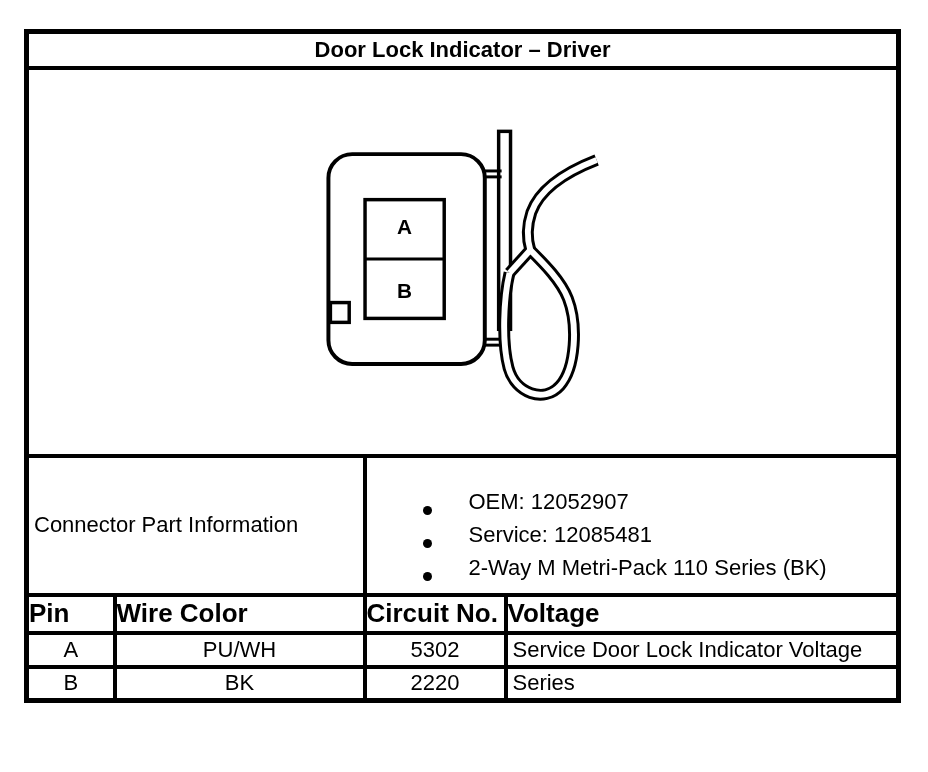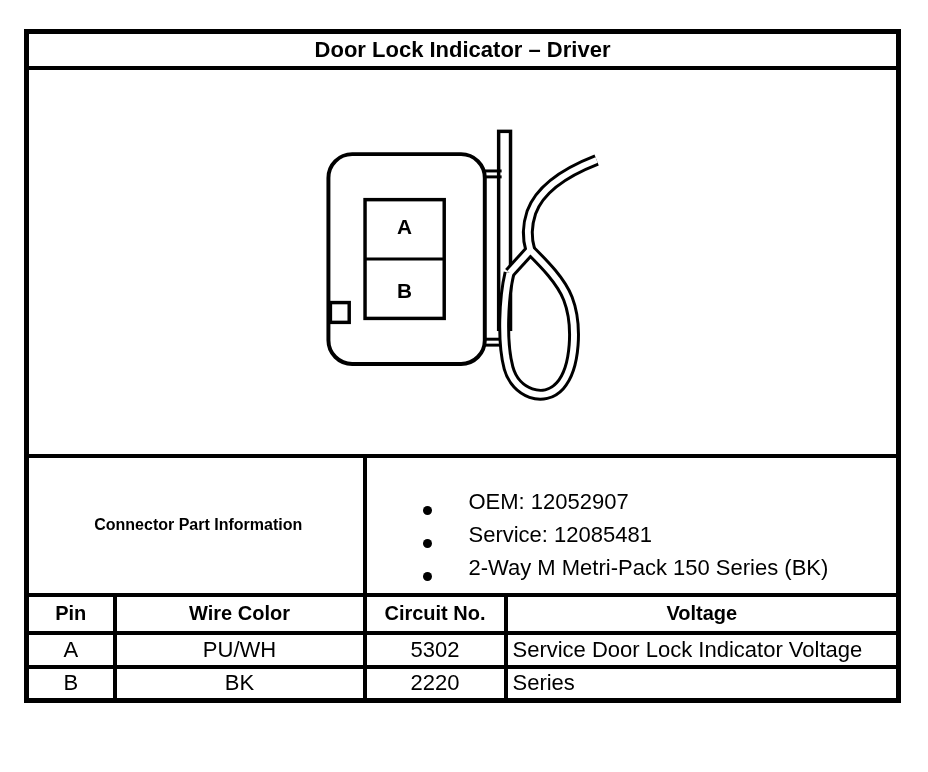--- a/index.html
+++ b/index.html
@@ -35,47 +35,46 @@
   }
   .row-drawing td {
     height: 384px;
     padding: 0;
     text-align: center;
     vertical-align: middle;
   }
   .row-drawing svg { display: block; }
   .row-info td { height: 139px; }
   .info-label-cell {
-    font-weight: bold;
-    font-size: 16px;
+    font-weight: normal;
+    font-size: 22px;
     padding-left: 5px;
     vertical-align: middle;
-    text-align: center;
   }
   .info-list-cell { vertical-align: top; }
   .info-list { padding-top: 13px; }
   .info-line {
     display: flex;
     align-items: flex-end;
     height: 33px;
     padding-left: 56px;
     font-size: 22px;
   }
   .dot {
     width: 9px; height: 9px;
     border-radius: 50%;
     background: #000000;
     margin-right: 37px;
     flex: none;
   }
   .row-head th {
     height: 38px;
     font-weight: bold;
-    font-size: 20px;
-    text-align: center;
+    font-size: 26px;
+    text-align: left;
   }
   .row-data td {
     height: 34px;
     font-size: 22px;
     text-align: center;
   }
   .row-data td.fn-cell {
     text-align: left;
     padding-left: 5px;
   }
@@ -152,21 +151,21 @@
         <div class="info-line">
           <span class="dot"></span>
           <span>OEM: 12052907</span>
         </div>
         <div class="info-line">
           <span class="dot"></span>
           <span>Service: 12085481</span>
         </div>
         <div class="info-line">
           <span class="dot"></span>
-          <span>2-Way M Metri-Pack 150 Series (BK)</span>
+          <span>2-Way M Metri-Pack 110 Series (BK)</span>
         </div>
       </div>
     </td>
   </tr>
 
   <tr class="row-head">
     <th>Pin</th>
     <th>Wire Color</th>
     <th>Circuit No.</th>
     <th>Voltage</th>

